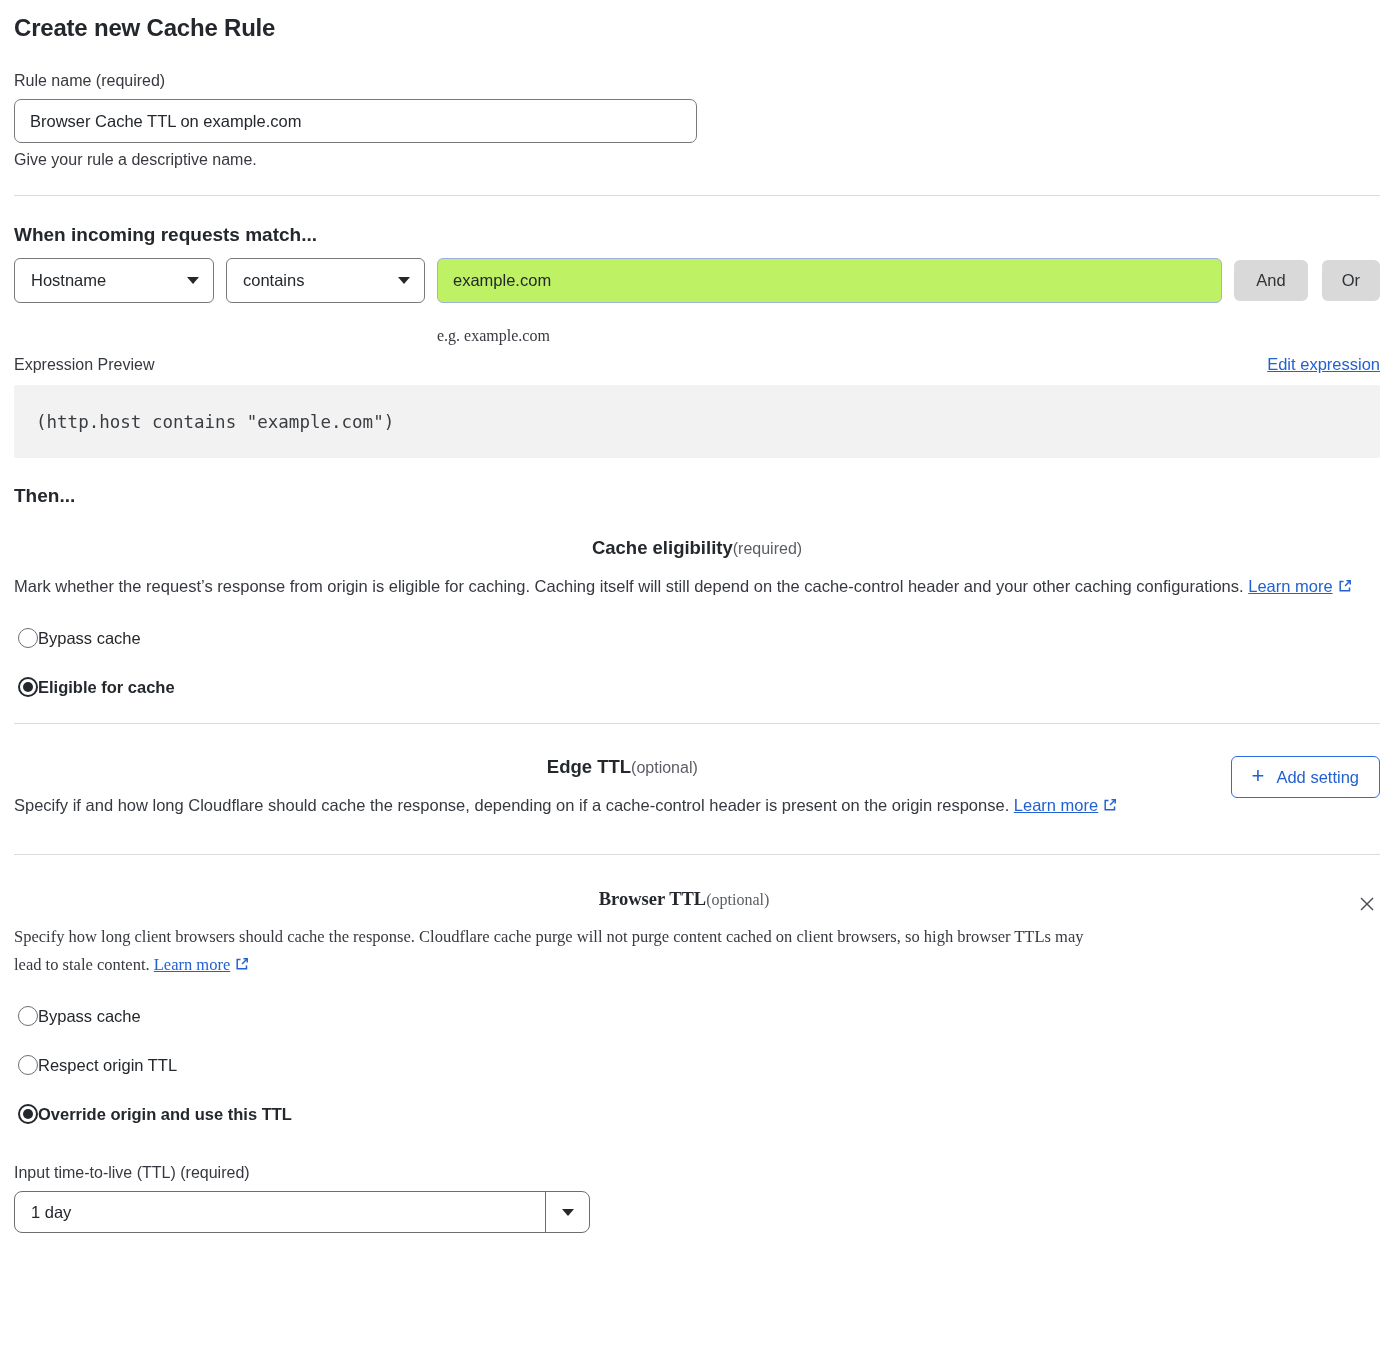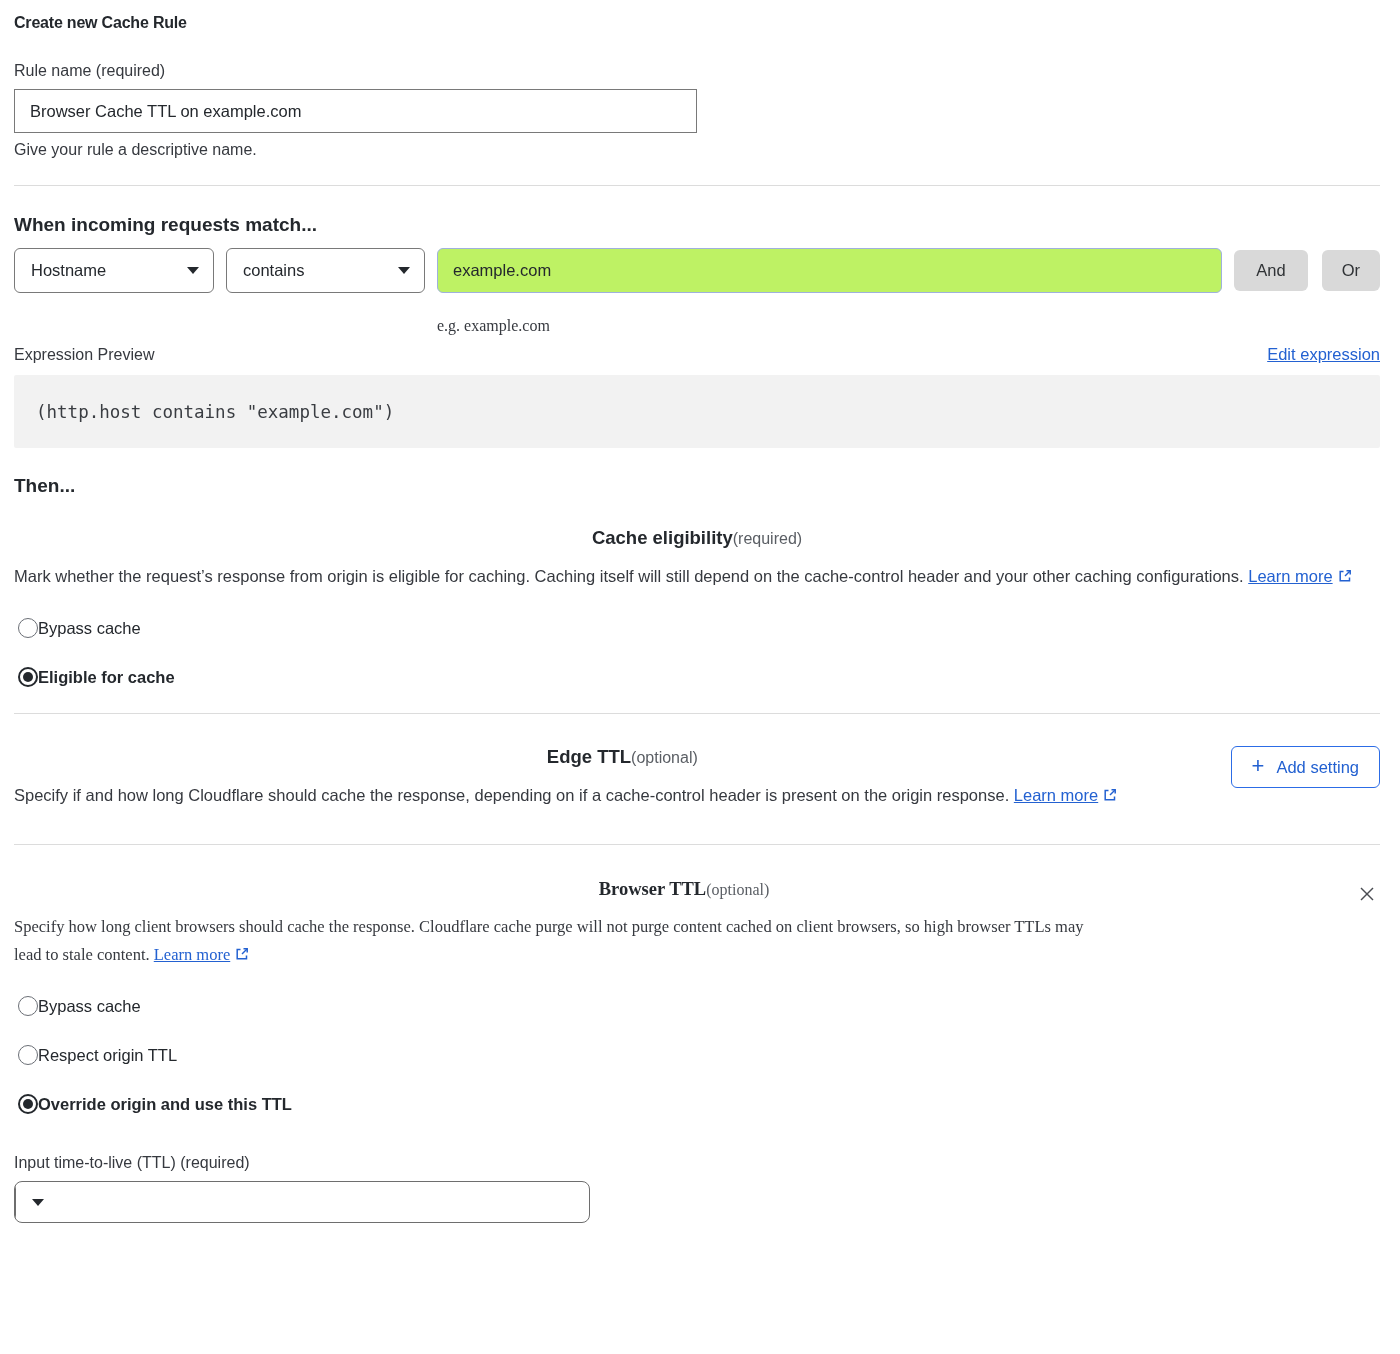--- a/index.html
+++ b/index.html
@@ -6,35 +6,35 @@
   html, body { background: #ffffff; }
   body {
     width: 1400px;
     min-height: 1354px;
     font-family: "Liberation Sans", "DejaVu Sans", sans-serif;
     color: #36393f;
     padding: 14px 20px 30px 14px;
     font-size: 16.5px;
   }
   .page-title {
-    font-size: 16px;
+    font-size: 24px;
     font-weight: 700;
     color: #24282d;
     letter-spacing: -0.2px;
   }
   .field-label {
     font-size: 16px;
     color: #36393f;
     margin-bottom: 9px;
   }
   .text-input {
     width: 683px;
     height: 44px;
     border: 1px solid #797979;
-    border-radius: 0;
+    border-radius: 7px;
     padding: 0 15px;
     font-size: 16.5px;
     font-family: "Liberation Sans", sans-serif;
     color: #24282d;
     background: #fff;
     outline: none;
   }
   .help-text {
     font-size: 16px;
     color: #36393f;
@@ -370,18 +370,19 @@
     <span class="radio-label">Respect origin TTL</span>
   </div>
   <div class="radio-row" style="margin-top:29px;">
     <span class="radio selected"></span>
     <span class="radio-label bold">Override origin and use this TTL</span>
   </div>
 
   <div style="margin-top:40px;">
     <div class="field-label">Input time-to-live (TTL) (required)</div>
     <div class="ttl-select">
+      <span class="value-part">1 day</span>
       <span class="arrow-part">
           <span class="caret"></span>
         </span>
     </div>
   </div>
 </div>
 
 </body></html>

